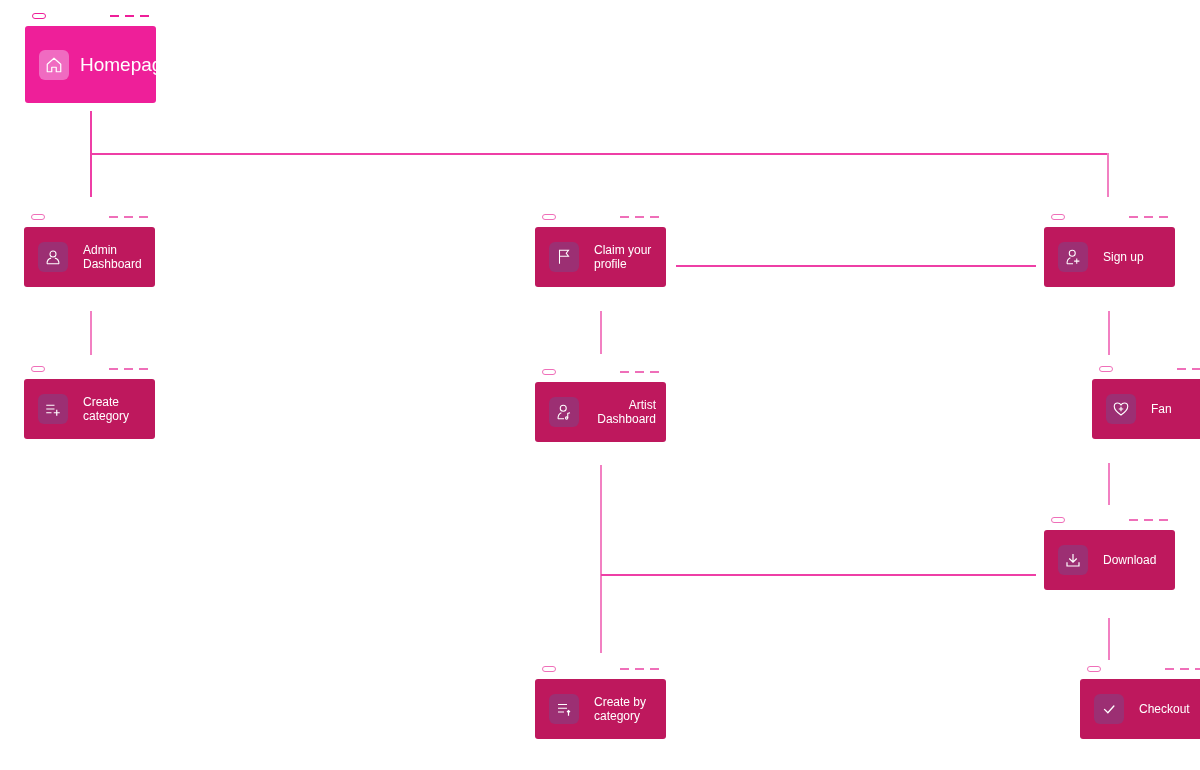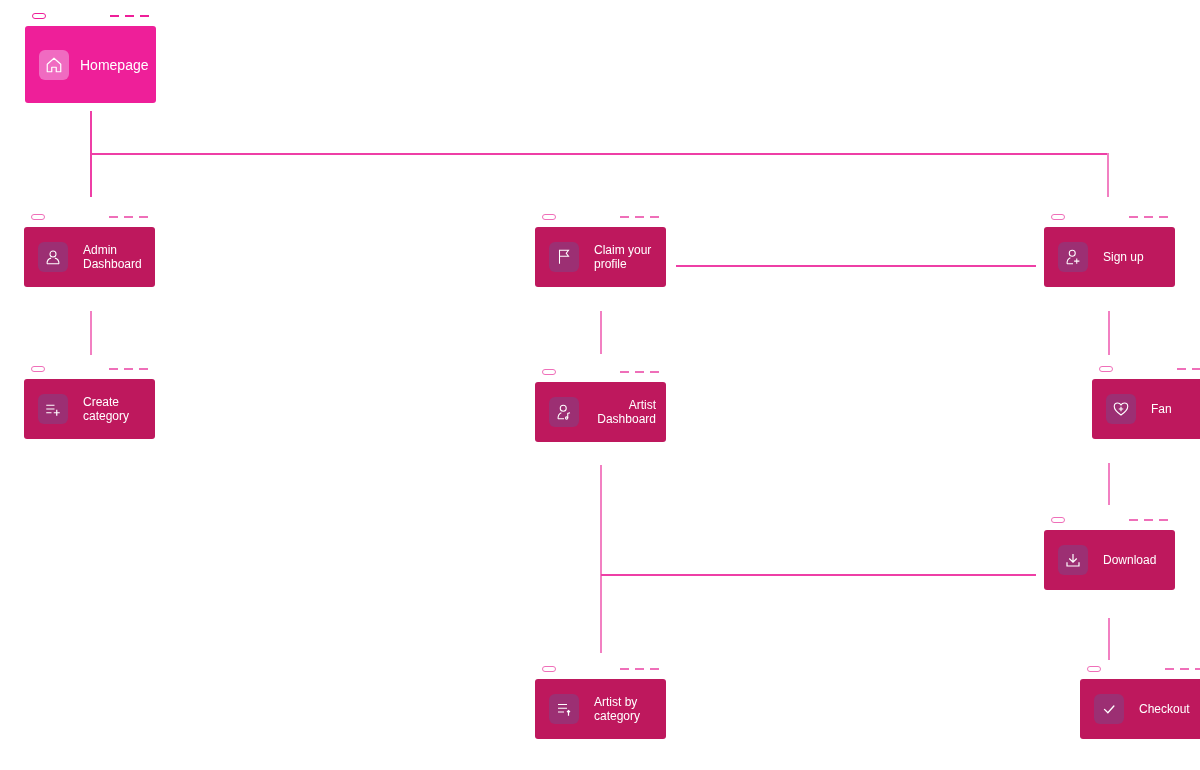--- a/index.html
+++ b/index.html
@@ -16,21 +16,21 @@
   .node .card { height: 60px; border-radius: 3px; background: #be185d;
                 display: flex; align-items: center; box-sizing: border-box; padding-left: 14px; }
   .node.primary .card { background: #ee1f99; }
   .node.primary .pill { border-color: #ee1f99; }
   .node.primary .dashes span { background: #ee1f99; }
   .icon { width: 30px; height: 30px; border-radius: 6px; background: #9c2f73;
           display: flex; align-items: center; justify-content: center; flex-shrink: 0; }
   .node.primary .icon { background: #f06bc1; }
   .icon svg { width: 18px; height: 18px; }
   .label { color: #ffffff; font-size: 12px; line-height: 14px; margin-left: 15px; }
-  .node.primary .label { font-size: 14px; margin-left: 11px; }
+  .node.primary .label { font-size: 19px; margin-left: 11px; }
 </style>
 </head>
 <body>
 
 <div class="line" style="left:90px;top:111px;width:2px;height:86px;"></div>
 <div class="line" style="left:91px;top:153px;width:1017px;height:2px;"></div>
 <div class="line light" style="left:1107px;top:153px;width:2px;height:44px;"></div>
 <div class="line light" style="left:90px;top:311px;width:2px;height:44px;"></div>
 <div class="line" style="left:676px;top:265px;width:360px;height:2px;"></div>
 <div class="line light" style="left:600px;top:311px;width:2px;height:43px;"></div>
@@ -147,21 +147,21 @@
         <span></span>
         <span></span>
       </div>
     </div>
   <div class="card">
     <div class="icon">
       <svg viewBox="0 0 24 24" fill="none" stroke="#fff" stroke-width="1.6">
           <path d="M4 6 H16 M4 11 H16 M4 16 H12 M18 21 V14 M16 16 L18 14 L20 16"></path>
         </svg>
     </div>
-    <div class="label" style="width:64px;">Artist by category</div>
+    <div class="label" style="width:64px;">Create by category</div>
   </div>
 </div>
 
 <div class="node" style="left:1044px;top:211px;">
   <div class="hdr">
       <div class="pill"></div>
       <div class="dashes">
         <span></span>
         <span></span>
         <span></span>

